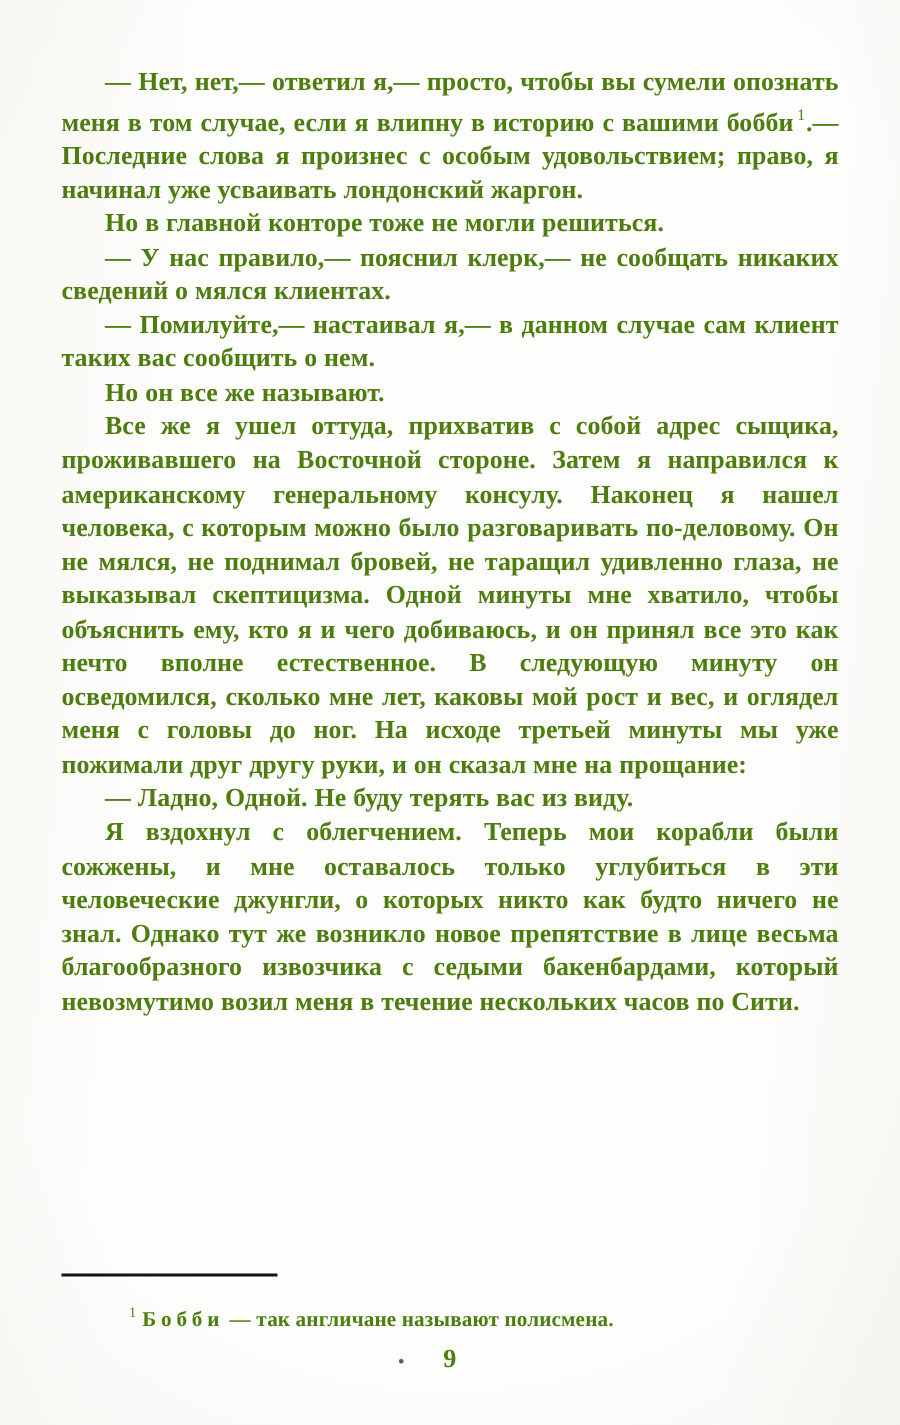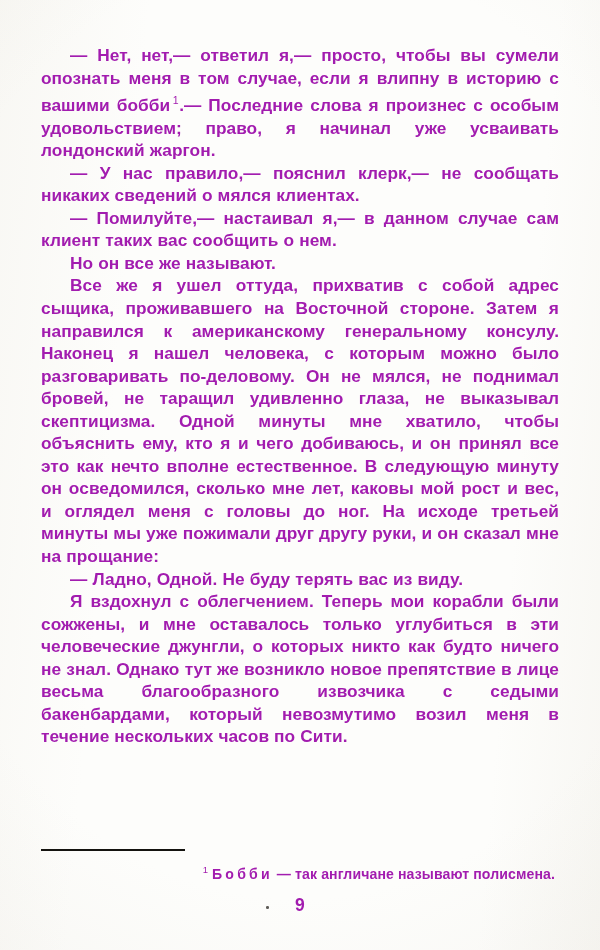--- a/index.html
+++ b/index.html
@@ -7,22 +7,22 @@
     padding: 0;
     background: #ffffff;
   }
 
   #page {
     position: relative;
     width: 600px;
     height: 950px;
     background: #fdfdfb;
     overflow: hidden;
-    font-family: Liberation Sans, sans-serif;
-    color: #a21caf;
+    font-family: Liberation Serif, serif;
+    color: #4d7c0f;
     -webkit-font-smoothing: none;
   }
 
   
   #paper-tone {
     position: absolute;
     inset: 0;
     background:
       radial-gradient(ellipse 120% 90% at 50% 45%, rgba(255,255,255,0) 55%, rgba(226,223,214,0.40) 100%),
       linear-gradient(95deg, rgba(238,235,227,0.30) 0%, rgba(255,255,255,0) 22%, rgba(255,255,255,0) 82%, rgba(236,233,225,0.32) 100%);
@@ -65,27 +65,27 @@
   }
 
   #footnote-rule {
     width: 144px;
     height: 2.4px;
     background: #14130f;
     margin: 0 0 9px 0;
   }
 
   p.footnote {
-    margin: 4px;
+    margin: 16px;
     text-indent: 29px;
     font-size: 14.1px;
     line-height: 19px;
     font-weight: 600;
     letter-spacing: 0.1px;
-    text-align: right;
+    text-align: left;
   }
 
   p.footnote sup.fn-mark {
     font-size: 9.5px;
     font-weight: 500;
     vertical-align: 6px;
     padding-right: 4px;
   }
 
   .sp-out { letter-spacing: 3.2px; }
@@ -117,20 +117,21 @@
 
 <div id="page">
 
   <div id="paper-tone"></div>
 
   <div id="textblock">
 
     <p class="para"><span>— Нет, нет,— ответил я,— просто, чтобы вы сумели опознать меня в том случае, если я влипну в историю с вашими бобби</span><sup class="fn-ref">1</sup><span>.— Последние слова я произнес с особым удовольствием; право, я начинал уже усваивать лондонский жаргон.</span></p>
 
 
+    <p class="para">Но в главной конторе тоже не могли решиться.</p>
 
     <p class="para">— У нас правило,— пояснил клерк,— не сообщать никаких сведений о мялся клиентах.</p>
 
     <p class="para">— Помилуйте,— настаивал я,— в данном случае сам клиент таких вас сообщить о нем.</p>
 
     <p class="para">Но он все же называют.</p>
 
 
 
     <p class="para">Все же я ушел оттуда, прихватив с собой адрес сыщика, проживавшего на Восточной стороне. Затем я направился к американскому генеральному консулу. Наконец я нашел человека, с которым можно было разговаривать по-деловому. Он не мялся, не поднимал бровей, не таращил удивленно глаза, не выказывал скептицизма. Одной минуты мне хватило, чтобы объяснить ему, кто я и чего добиваюсь, и он принял все это как нечто вполне естественное. В следующую минуту он осведомился, сколько мне лет, каковы мой рост и вес, и оглядел меня с головы до ног. На исходе третьей минуты мы уже пожимали друг другу руки, и он сказал мне на прощание:</p>

